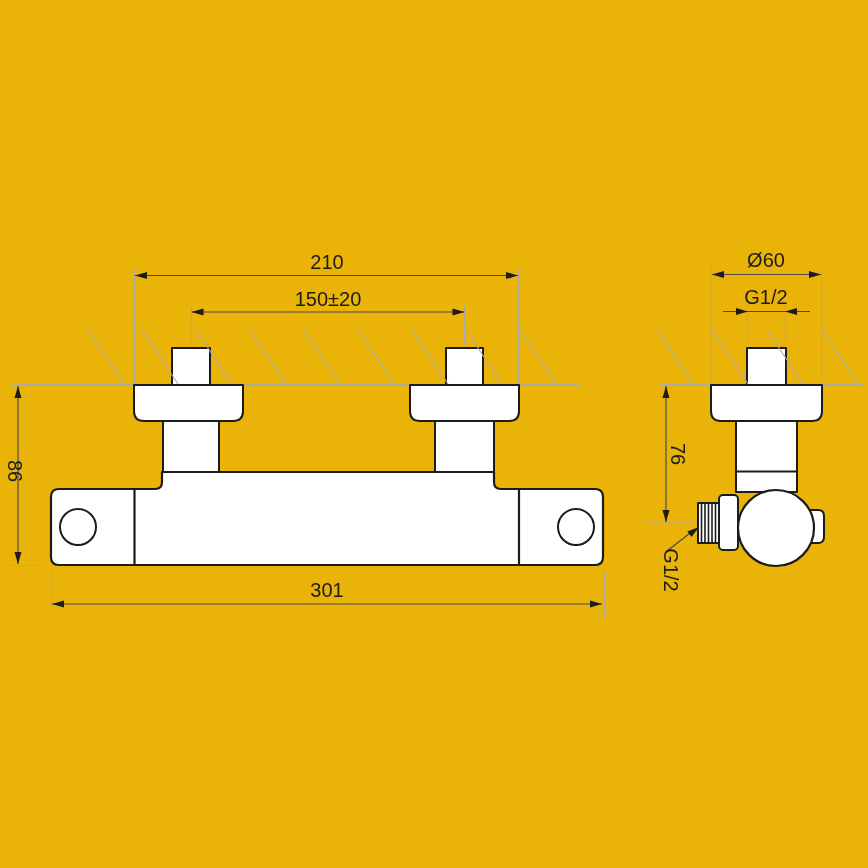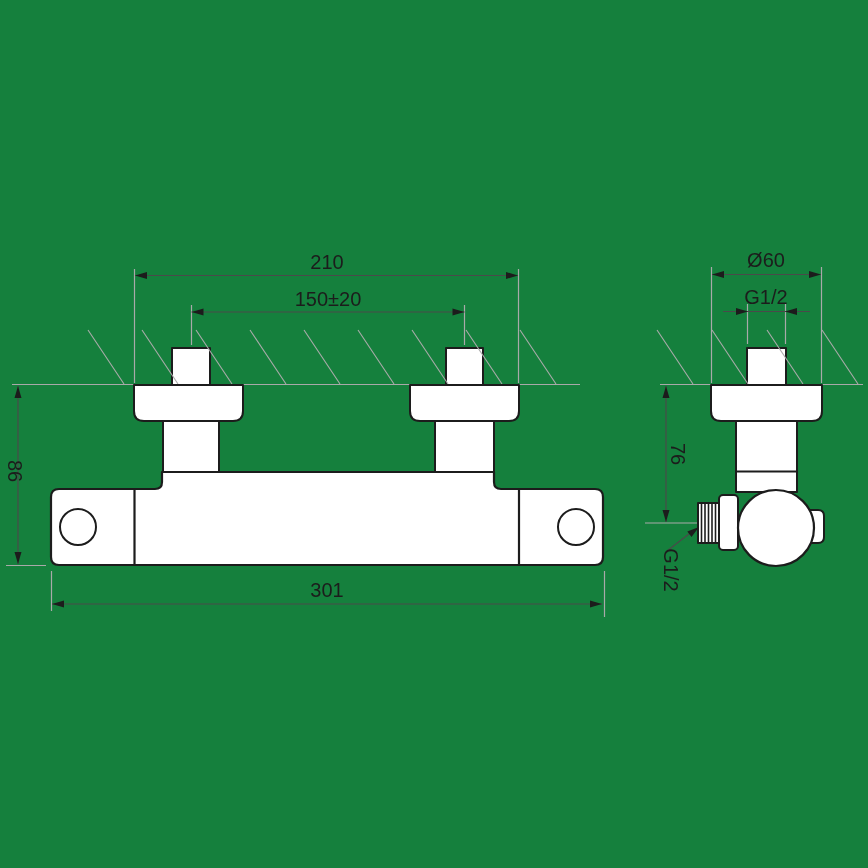--- a/index.html
+++ b/index.html
@@ -1,16 +1,16 @@
 <!DOCTYPE html>
 <html><head>
 <meta charset="utf-8">
 <style>
   html,body{margin:0;padding:0;background:#ffffff;}
-  .canvas{width:868px;height:868px;position:relative;background:#15803d;overflow:hidden;
+  .canvas{width:868px;height:868px;position:relative;background:#eab308;overflow:hidden;
           font-family:"Liberation Sans", sans-serif;}
   svg{display:block;}
   text{font-family:"Liberation Sans", sans-serif;font-size:20px;fill:#1c1c1c;}
   .part{fill:#ffffff;stroke:#1c1c1c;stroke-width:2.2;stroke-linejoin:round;}
   .part-thin{fill:#ffffff;stroke:#1c1c1c;stroke-width:2;stroke-linejoin:round;}
   .edge{stroke:#1c1c1c;stroke-width:2.2;fill:none;}
   .dim{stroke:#4a4a4a;stroke-width:1.2;fill:none;}
   .ext{stroke:#a9a9a9;stroke-width:1.2;fill:none;}
   .hatch{stroke:#ababab;stroke-width:1.1;fill:none;}
   .arrow{fill:#1c1c1c;stroke:none;}

